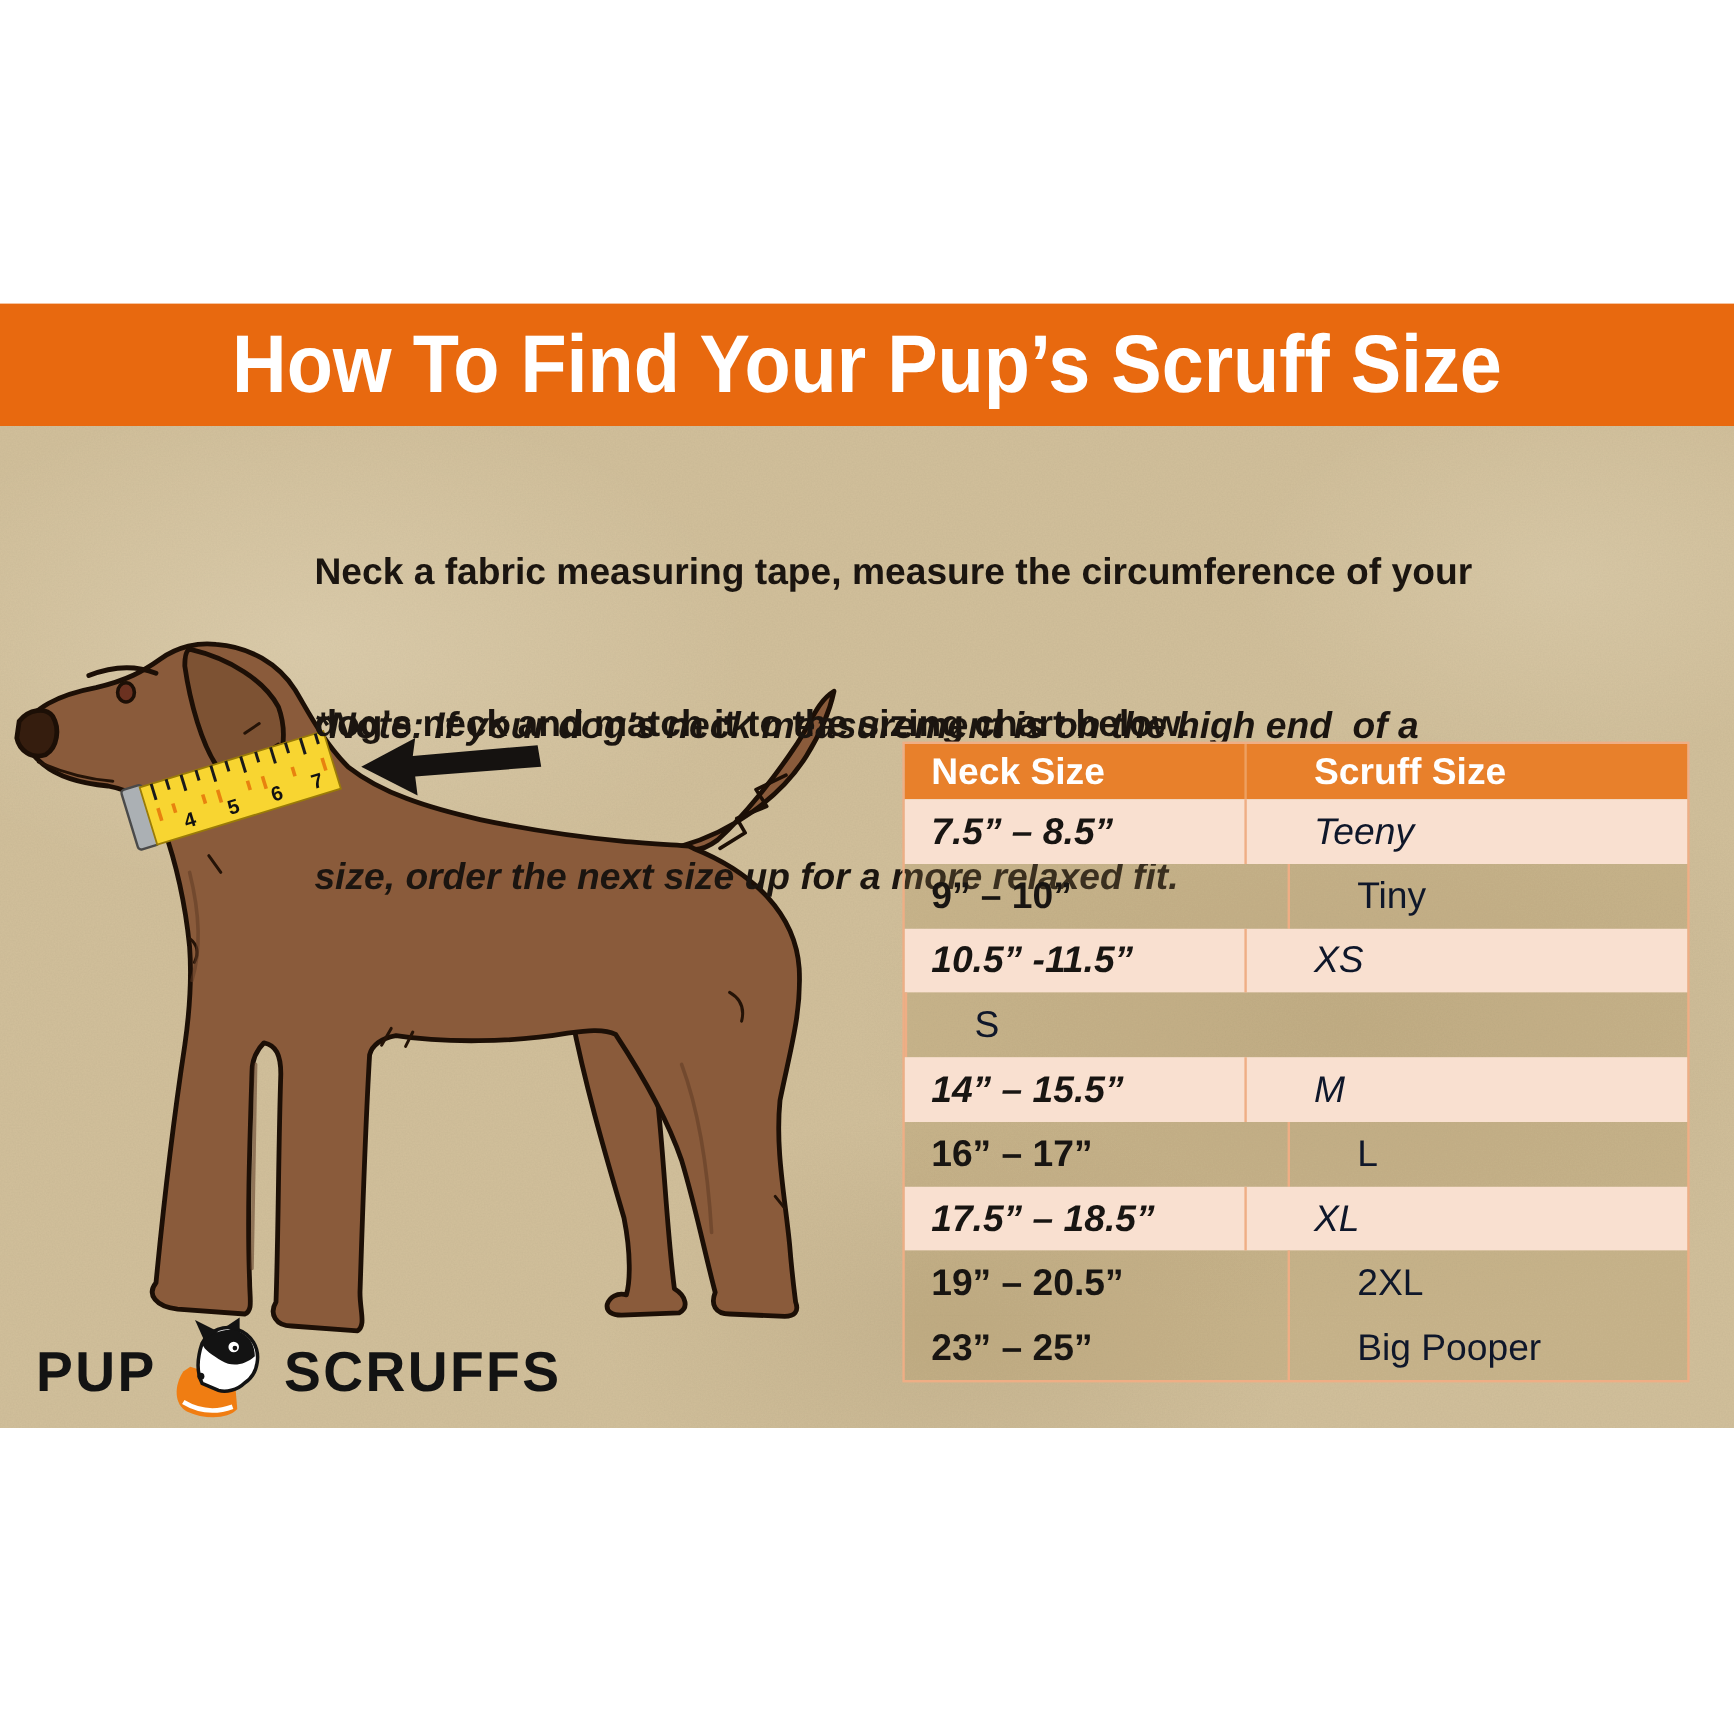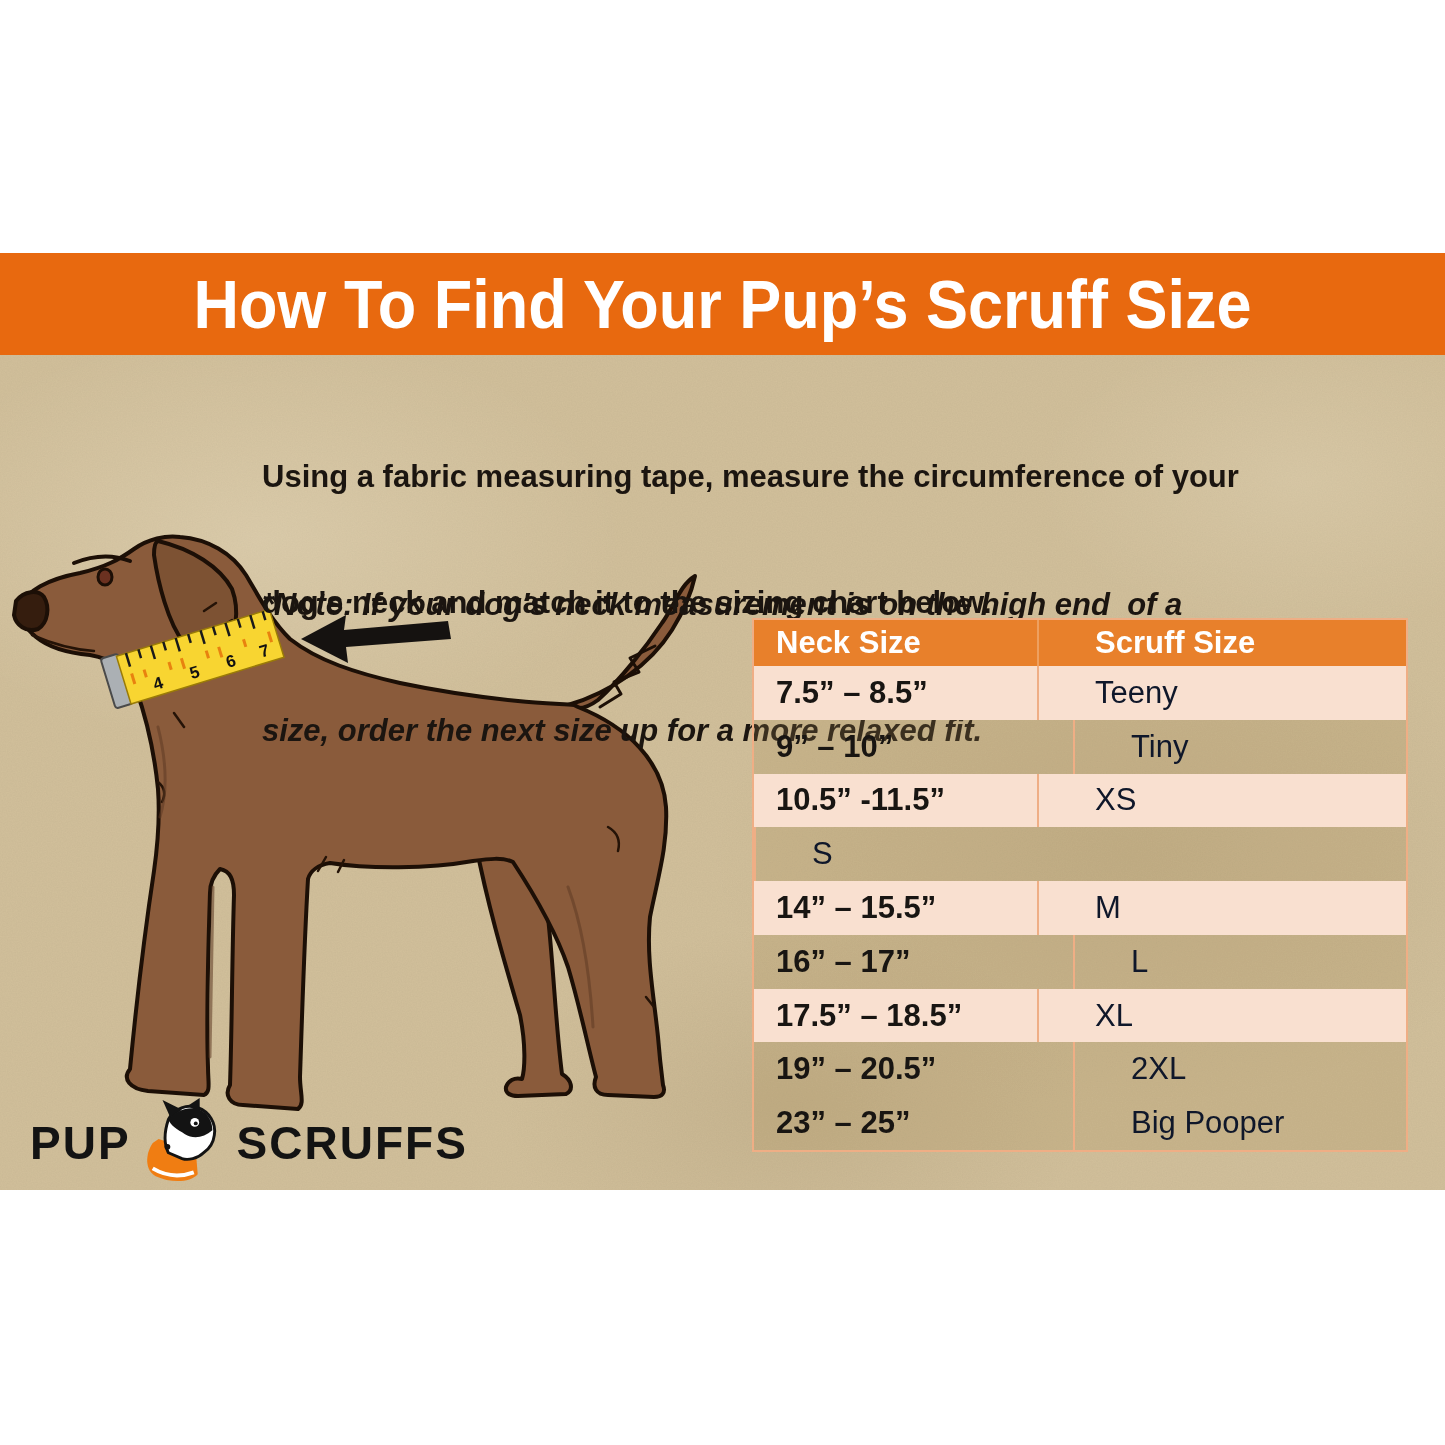--- a/index.html
+++ b/index.html
@@ -29,21 +29,21 @@
   .note{top:500px;font-style:italic;}
 
   
   .dog-wrap{position:absolute;left:8px;top:526px;width:735px;height:622px;z-index:2;}
 
   
   .size-table{position:absolute;left:752px;top:618px;width:656px;height:534px;z-index:3;
               display:flex;flex-direction:column;border:2px solid #EFAE85;box-sizing:border-box;}
   .t-header{flex:0 0 46px;background:#E8802B;display:grid;grid-template-columns:283px 1fr;}
   .t-row{flex:1 1 auto;display:grid;grid-template-columns:283px 1fr;}
-  .row-pink{background:#F9E0D0;}
+  .row-pink{background:#F9E0D0;font-style:italic;}
   .row-tan{background:rgba(168,139,88,0.22);gap:36px;}
   .cell{display:flex;align-items:center;box-sizing:border-box;}
   .c1{padding-left:22px;font-weight:700;font-size:31px;color:#181512;border-radius:14px;}
   .c2{padding-left:56px;font-weight:400;font-size:31px;color:#0f172a;border-left:2px solid #EFAE85;}
   .t-header .cell{color:#ffffff;font-weight:700;font-size:31px;}
   .t-header .c1{padding-left:22px;}
   .t-header .c2{border-left:2px solid rgba(255,255,255,0.25);}
 
   
   .logo{position:absolute;left:30px;top:1098px;height:90px;display:flex;align-items:center;z-index:4;}
@@ -64,21 +64,21 @@
       <filter id="grain">
         <feTurbulence type="fractalNoise" baseFrequency="0.8" numOctaves="3" seed="7"></feTurbulence>
         <feColorMatrix type="matrix" values="0 0 0 0 0.42  0 0 0 0 0.35  0 0 0 0 0.22  0 0 0 0.22 0"></feColorMatrix>
       </filter>
       <rect width="1445" height="835" fill="#D2C09B"></rect>
       <rect width="1445" height="835" filter="url(#grain)"></rect>
     </svg>
   </div>
 
   <div class="intro">
-    <div>Using a fabric measuring tape, measure the circumference of your</div>
+    <div>Neck a fabric measuring tape, measure the circumference of your</div>
     <div>dog's neck and match it to the sizing chart below.</div>
   </div>
 
   <div class="note">
     <div>*Note: If your dog's neck measurement is on the high end  of a</div>
     <div>size, order the next size up for a more relaxed fit.</div>
   </div>
 
   <div class="dog-wrap">
     <svg viewBox="0 0 735 620" width="735" height="622">

